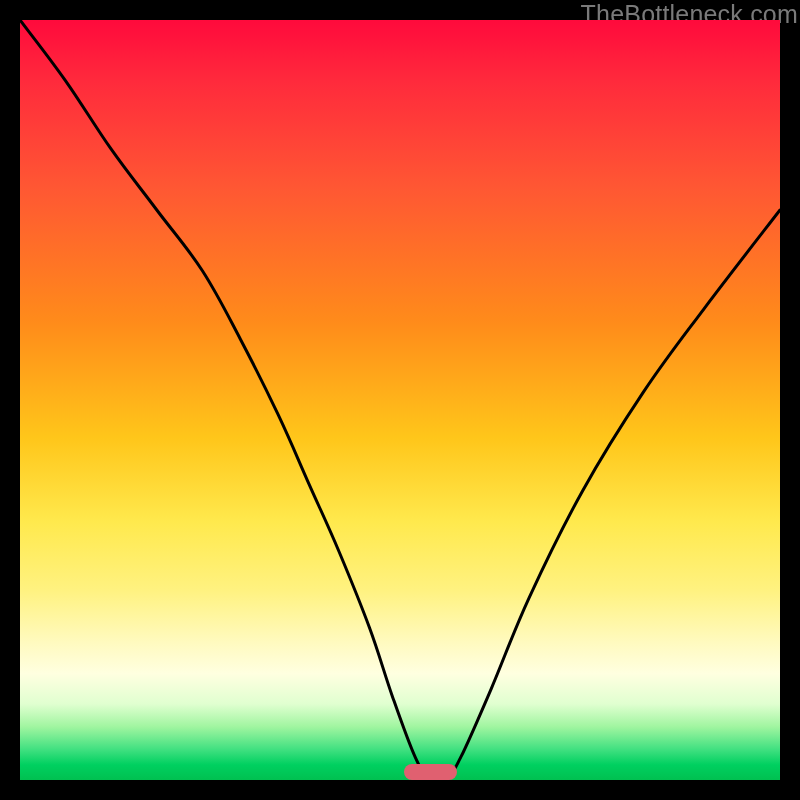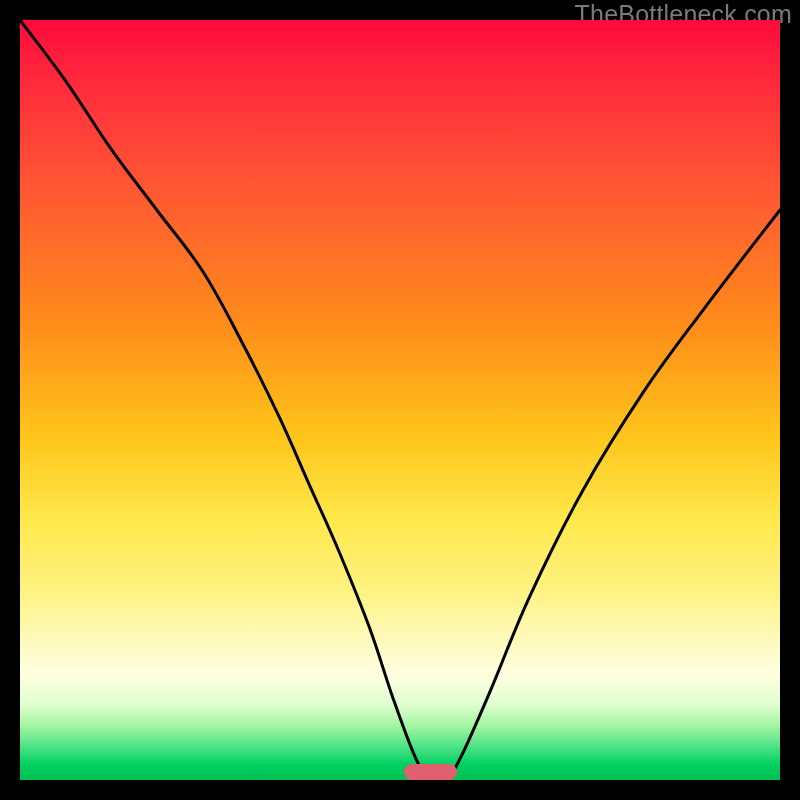--- a/index.html
+++ b/index.html
@@ -57,21 +57,21 @@
     height: 760px;
   }
   .marker {
     position: absolute;
     background: #e06070;
     border-radius: 8px;
   }
   .watermark {
     position: absolute;
     top: 0;
-    right: 8px;
+    right: 2px;
     color: #7a7a7a;
     font-family: Arial, Helvetica, sans-serif;
     font-size: 25px;
     letter-spacing: 0.2px;
     user-select: none;
   }
 </style>
 </head>
 <body>
 

